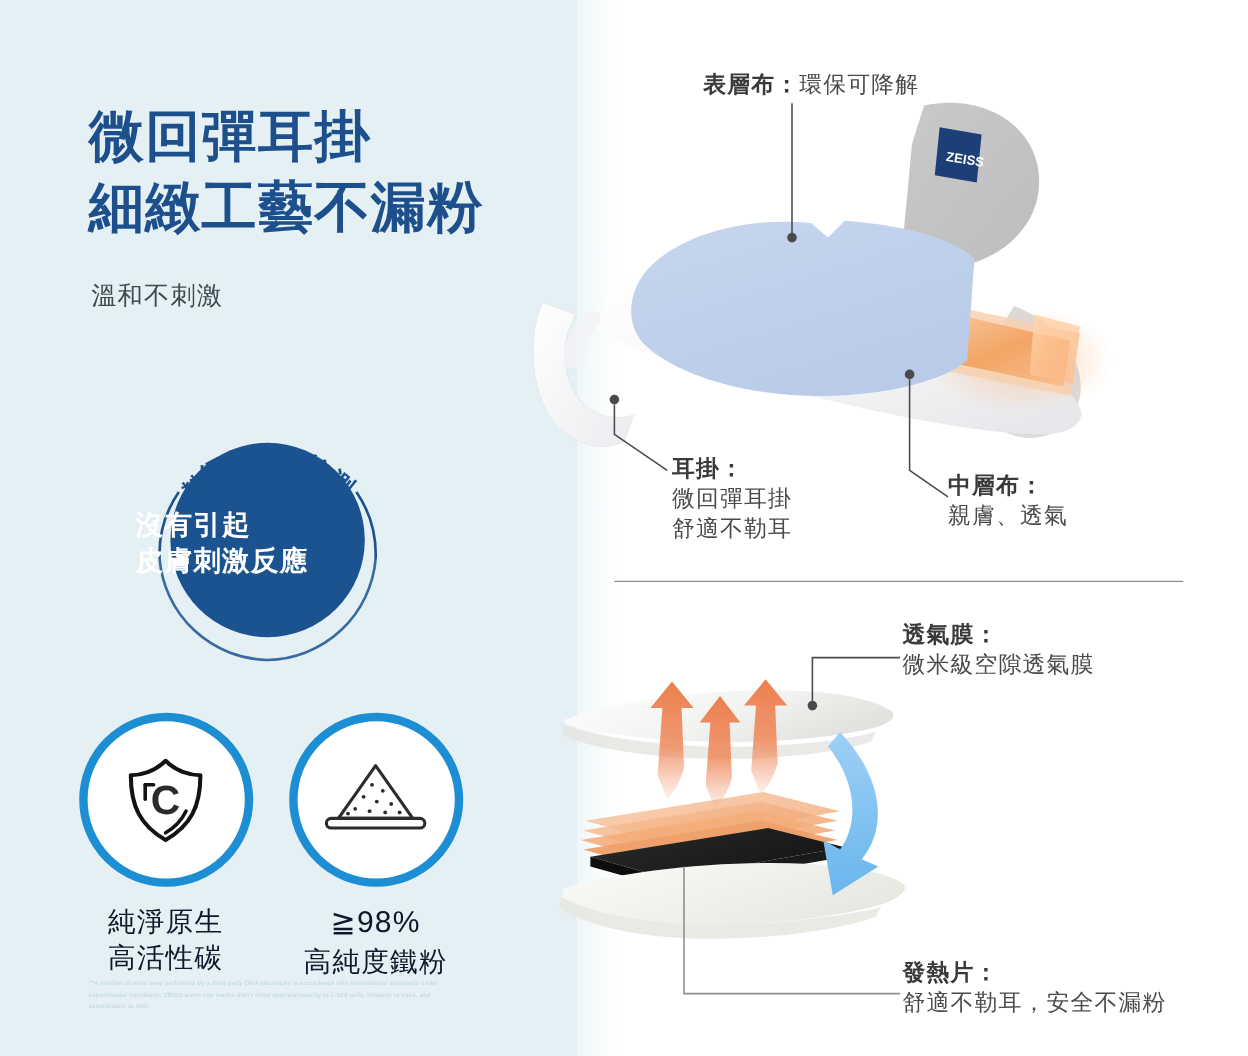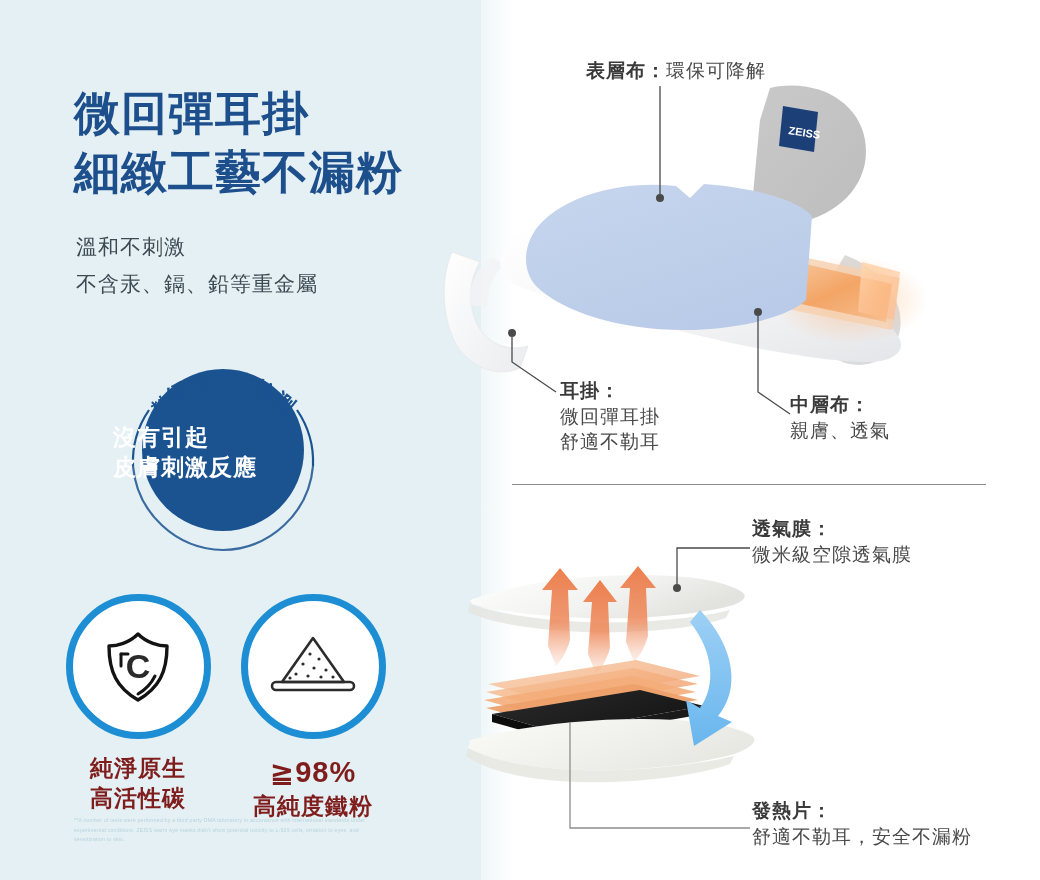--- a/index.html
+++ b/index.html
@@ -52,24 +52,24 @@
   .feature{position:absolute;width:150px;text-align:center;}
   .feature.f1{left:63px;top:594px;}
   .feature.f2{left:238px;top:594px;}
   .feature-circle{
     width:145px;height:145px;border-radius:50%;
     background:#ffffff;border:7px solid #1d8ed3;
     box-sizing:border-box;position:relative;margin:0 auto;
   }
   .feature-circle svg{position:absolute;left:50%;top:50%;transform:translate(-50%,-50%);}
   .feature-label{
-    margin-top:14px;font-size:23px;font-weight:bold;color:#7f1d1d;
+    margin-top:14px;font-size:23px;font-weight:normal;color:#0f172a;
     line-height:1.32;letter-spacing:1px;white-space:nowrap;
   }
-  .feature-label .big{font-size:29px;}
+  .feature-label .big{font-size:25px;}
 
   .footnote{
     position:absolute;left:74px;top:816px;width:296px;
     font-size:5.2px;line-height:1.85;color:#b9d3dc;
     letter-spacing:.2px;
   }
 
   
   .divider{
     position:absolute;left:512px;top:484px;width:474px;height:1px;
@@ -284,21 +284,20 @@
     <div class="body">舒適不勒耳，安全不漏粉</div>
   </div>
 
   <div class="headline">
     <div>微回彈耳掛</div>
     <div>細緻工藝不漏粉</div>
   </div>
 
   <div class="subcopy">
     <div>溫和不刺激</div>
-    <div>不含汞、鎘、鉛等重金屬</div>
   </div>
 
   <div class="badge">
     <svg width="220" height="220" viewBox="0 0 220 220">
       <defs>
         <path id="arcPath" d="M 22,122 A 90,90 0 0 1 198,122"></path>
       </defs>
       <path d="M 20,128 A 92,92 0 0 1 36,72" fill="none" stroke="#1b5391" stroke-width="2.2"></path>
       <path d="M 184,72 A 92,92 0 0 1 200,128" fill="none" stroke="#1b5391" stroke-width="2.2"></path>
       <path d="M 20,128 A 92,92 0 0 0 110,212 A 92,92 0 0 0 200,128" fill="none" stroke="#1b5391" stroke-width="2.2" opacity="0.85"></path>

